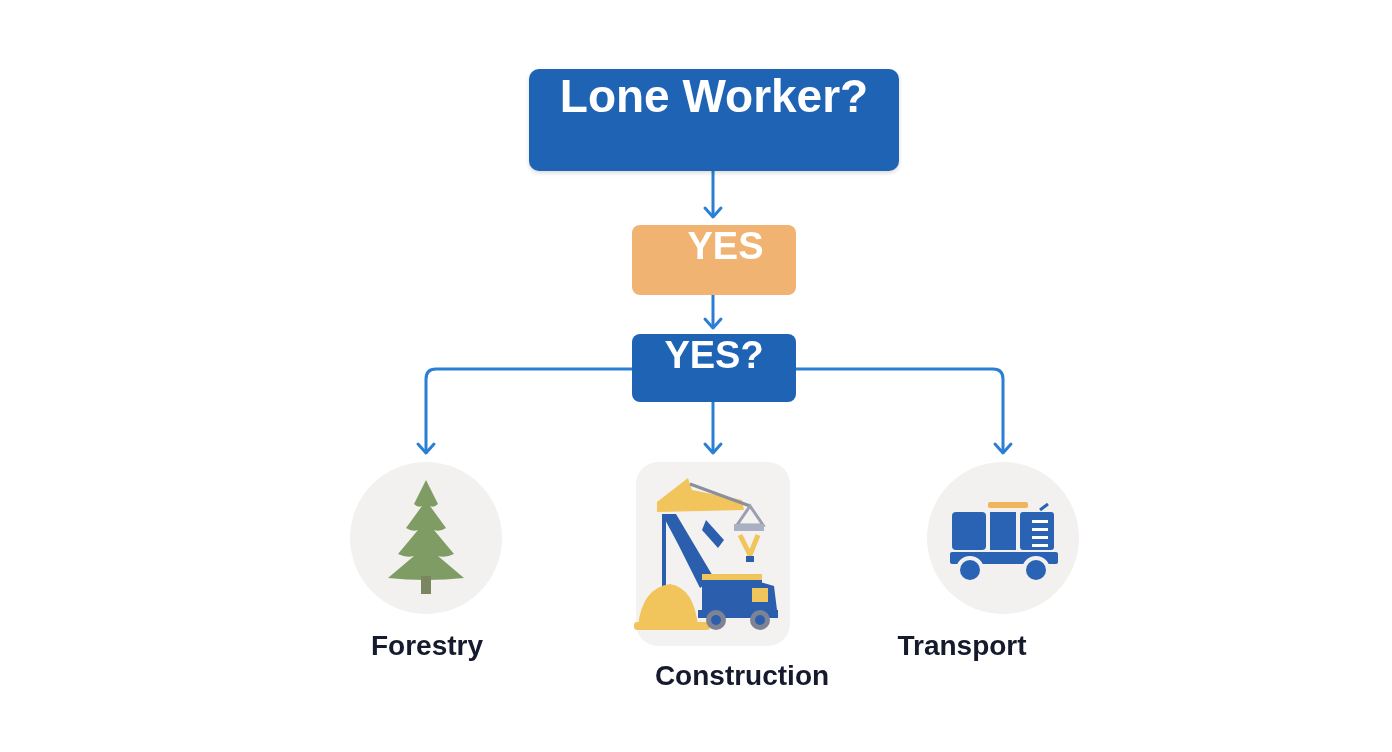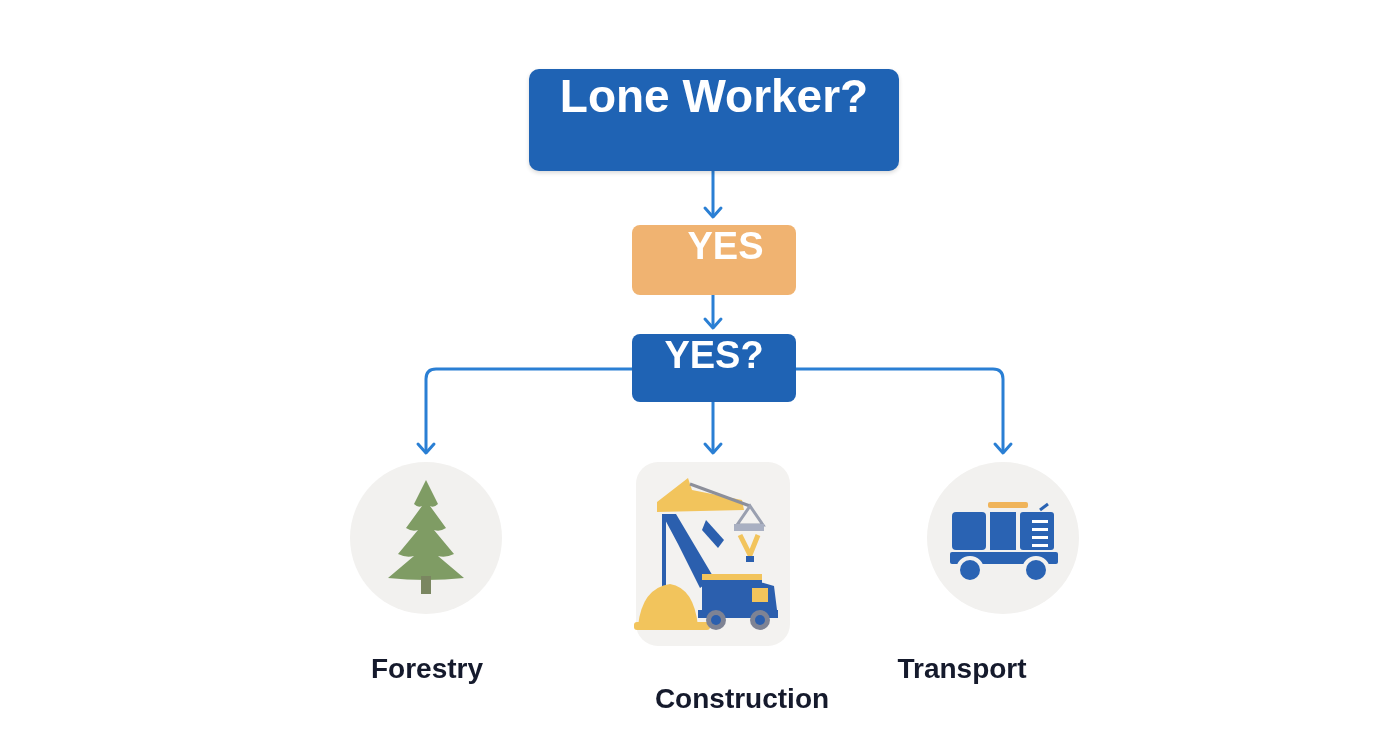--- a/index.html
+++ b/index.html
@@ -7,21 +7,21 @@
          font-family:"Liberation Sans", "DejaVu Sans", sans-serif; }
   .node { position:absolute; display:flex; align-items:flex-start; justify-content:center;
           color:#fff; font-weight:bold; border-radius:10px; box-sizing:border-box; }
   #n-top { left:529px; top:69px; width:370px; height:102px; background:#1f63b4; font-size:46px;
            box-shadow:0 2px 4px rgba(0,0,0,0.15); }
   #n-yes { left:632px; top:225px; width:164px; height:70px; background:#f0b371; font-size:38px; border-radius:8px;padding-left:23px; }
   #n-yes2 { left:632px; top:334px; width:164px; height:68px; background:#1f63b4; font-size:38px; border-radius:8px; }
   svg.lines { position:absolute; left:0; top:0; }
   .circle { position:absolute; width:152px; height:152px; border-radius:50%; background:#f2f1ef; }
   .square { position:absolute; width:154px; height:184px; border-radius:22px; background:#f3f2f0; }
-  .label { position:absolute; font-weight:bold; color:#151a2c; font-size:28px; text-align:center; width:240px;margin-top:23px; }
+  .label { position:absolute; font-weight:bold; color:#151a2c; font-size:28px; text-align:center; width:240px; }
   .icon { position:absolute; }
 </style>
 </head>
 <body>
 
 <svg class="lines" width="1392" height="752">
   <g stroke="#2a7fd4" stroke-width="3" fill="none" stroke-linecap="round" stroke-linejoin="round">
 
     <line x1="713" y1="171" x2="713" y2="216"></line>
     <polyline points="705,208 713,217 721,208"></polyline>

